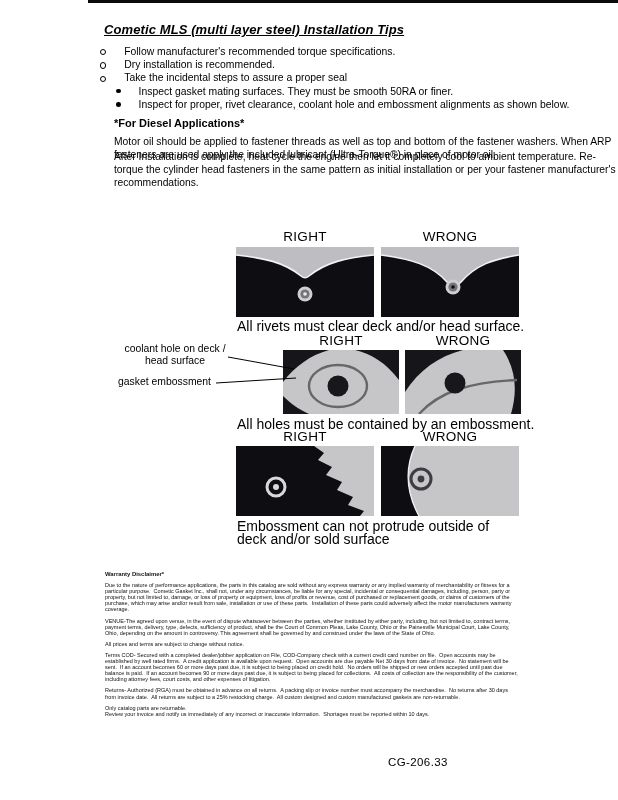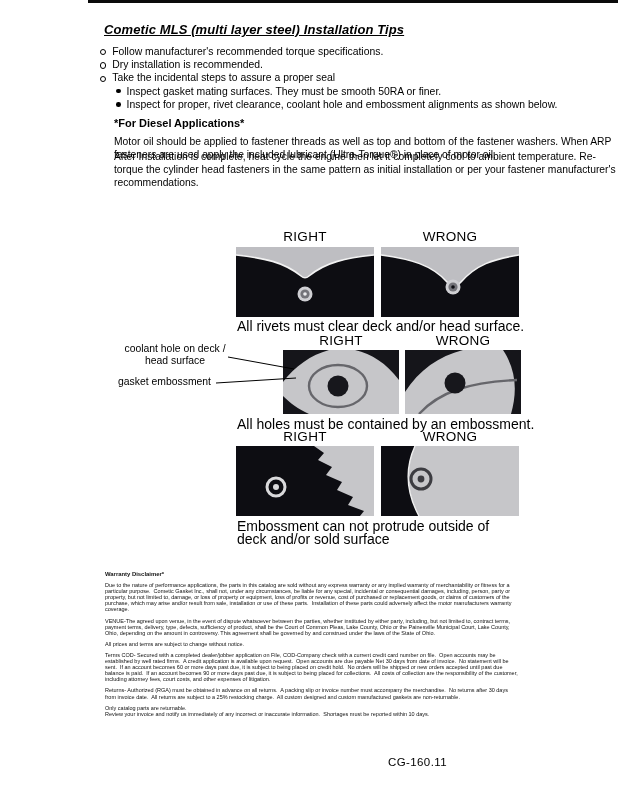--- a/index.html
+++ b/index.html
@@ -3,21 +3,21 @@
 <meta charset="utf-8">
 <style>
   html,body{margin:0;padding:0;background:#ffffff;}
   .page{position:relative;width:618px;height:800px;background:#ffffff;color:#000;
         font-family:"Liberation Sans",sans-serif;overflow:hidden;}
   .abs{position:absolute;}
   .top-rule{position:absolute;top:0;left:88px;right:0;height:3px;background:#0a0a0a;}
   .title{position:absolute;left:104px;top:22px;margin:0;font-size:13px;font-weight:bold;
          text-decoration:underline;letter-spacing:.1px;font-style:italic;}
   .tips{position:absolute;left:100px;top:45px;width:500px;}
-  .li{display:flex;gap:6px;font-size:10.4px;line-height:13.2px;}
+  .li{display:flex;gap:18px;font-size:10.4px;line-height:13.2px;}
   .li.sub{margin-left:16px;}
   .mk{flex:none;margin-top:4.2px;width:4.2px;height:4.2px;border-radius:50%;}
   .mk.open{border:1px solid #000;}
   .mk.fill{background:#000;width:4.6px;height:4.6px;}
   .h2{position:absolute;left:114px;top:117px;margin:0;font-size:11px;font-weight:bold;text-align:center;}
   .para{position:absolute;left:114px;width:505px;margin:0;font-size:10.3px;line-height:13px;}
   .fig-label{position:absolute;text-align:center;font-size:13.5px;letter-spacing:.3px;}
   .panel{position:absolute;display:block;}
   .caption{position:absolute;font-size:14px;line-height:13px;}
   .annot{position:absolute;font-size:10.4px;line-height:12px;}
@@ -137,15 +137,15 @@
     <p class="d-head">Warranty Disclaimer*</p>
     <p>Due to the nature of performance applications, the parts in this catalog are sold without any express warranty or any implied warranty of merchantability or fitness for a particular purpose.  Cometic Gasket Inc., shall not, under any circumstances, be liable for any special, incidental or consequential damages, including, person, party or property, but not limited to, damage, or loss of property or equipment, loss of profits or revenue, cost of purchased or replacement goods, or claims of customers of the purchase, which may arise and/or result from sale, installation or use of these parts.  Installation of these parts could adversely affect the motor manufacturers warranty coverage.</p>
     <p>VENUE-The agreed upon venue, in the event of dispute whatsoever between the parties, whether instituted by either party, including, but not limited to, contract terms, payment terms, delivery, type, defects, sufficiency of product, shall be the Court of Common Pleas, Lake County, Ohio or the Painesville Municipal Court, Lake County, Ohio, depending on the amount in controversy. This agreement shall be governed by and construed under the laws of the State of Ohio.</p>
     <p>All prices and terms are subject to change without notice.</p>
     <p>Terms COD- Secured with a completed dealer/jobber application on File, COD-Company check with a current credit card number on file.  Open accounts may be established by well rated firms.  A credit application is available upon request.  Open accounts are due payable Net 30 days from date of invoice.  No statement will be sent.  If an account becomes 60 or more days past due, it is subject to being placed on credit hold.  No orders will be shipped or new orders accepted until past due balance is paid.  If an account becomes 90 or more days past due, it is subject to being placed for collections.  All costs of collection are the responsibility of the customer, including attorney fees, court costs, and other expenses of litigation.</p>
     <p>Returns- Authorized (RGA) must be obtained in advance on all returns.  A packing slip or invoice number must accompany the merchandise.  No returns after 30 days from invoice date.  All returns are subject to a 25% restocking charge.  All custom designed and custom manufactured gaskets are non-returnable.</p>
     <p style="margin-bottom:0;">Only catalog parts are returnable.</p>
     <p>Review your invoice and notify us immediately of any incorrect or inaccurate information.  Shortages must be reported within 10 days.</p>
   </div>
 
-  <div class="footer">CG-160.11</div>
+  <div class="footer">CG-206.33</div>
 
 </div>
 
 </body></html>

